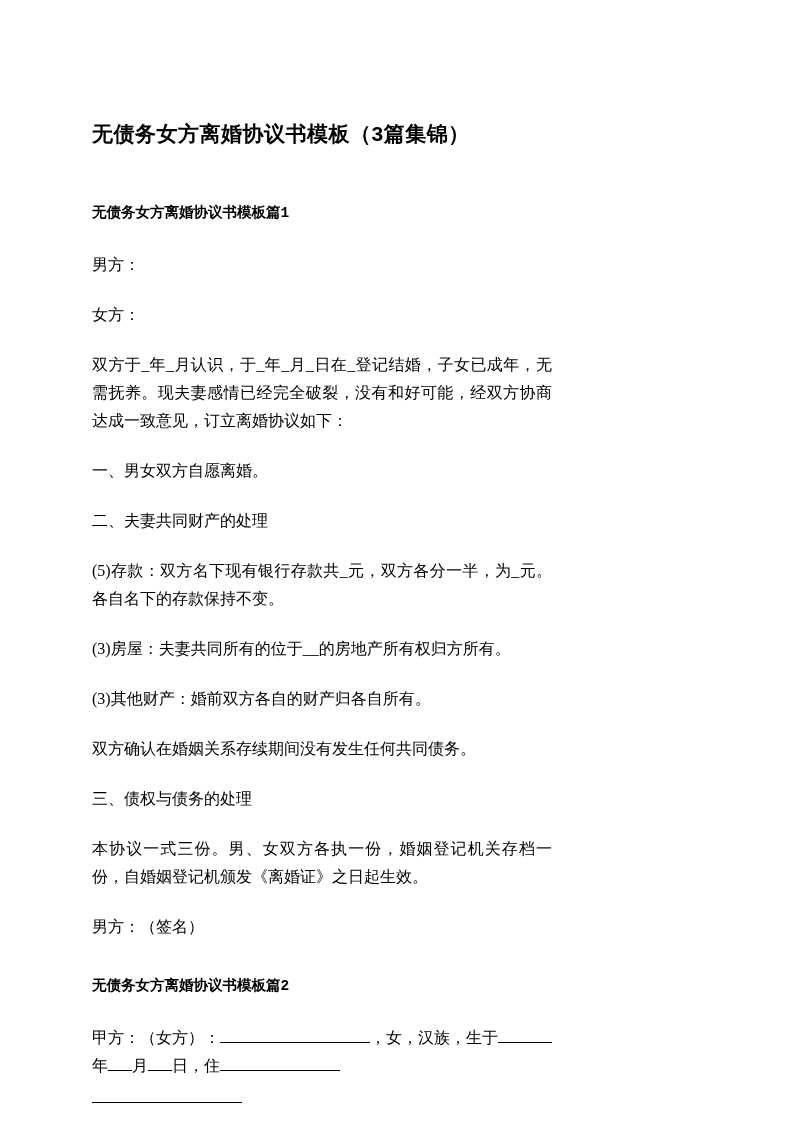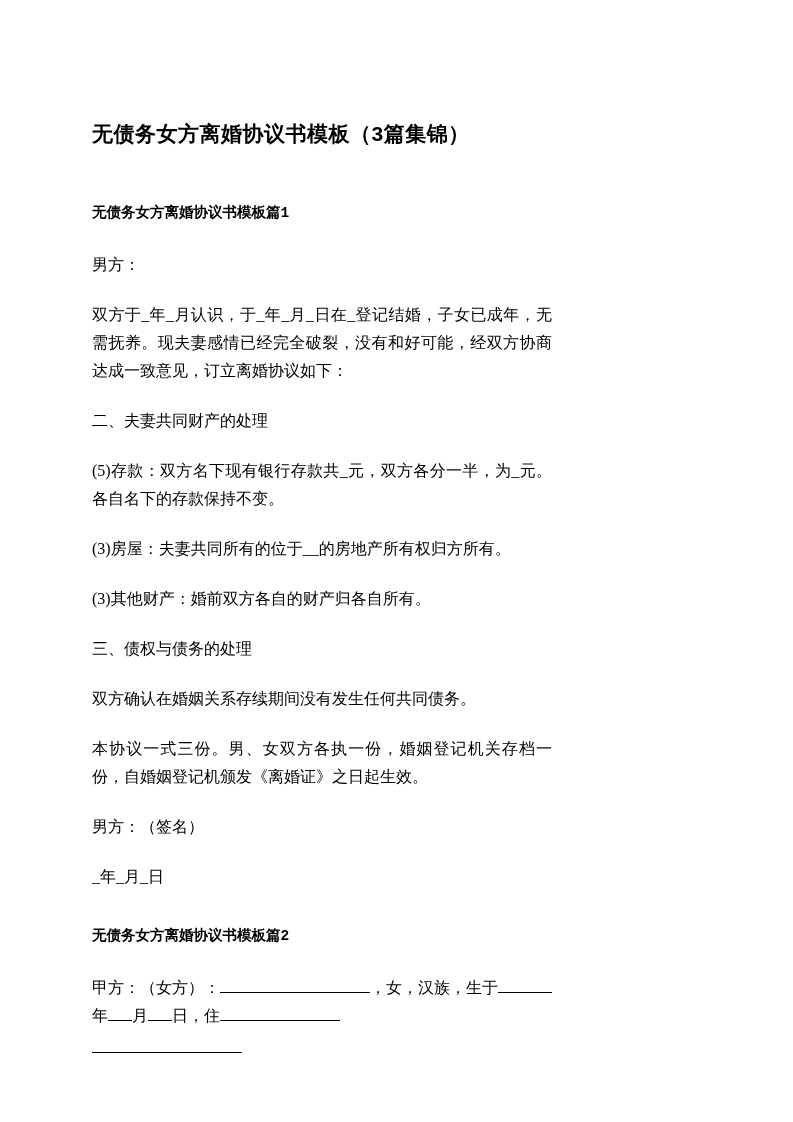--- a/index.html
+++ b/index.html
@@ -65,30 +65,31 @@
 </head>
 <body>
 
 <div class="page">
 
   <h1 class="doc-title">无债务女方离婚协议书模板（3篇集锦）</h1>
 
   <h2 class="section-heading">无债务女方离婚协议书模板篇1</h2>
 
   <p class="para">男方：</p>
+  <p class="para">女方：</p>
   <p class="para">双方于_年_月认识，于_年_月_日在_登记结婚，子女已成年，无需抚养。现夫妻感情已经完全破裂，没有和好可能，经双方协商达成一致意见，订立离婚协议如下：</p>
+  <p class="para">一、男女双方自愿离婚。</p>
   <p class="para">二、夫妻共同财产的处理</p>
   <p class="para">(5)存款：双方名下现有银行存款共_元，双方各分一半，为_元。各自名下的存款保持不变。</p>
   <p class="para">(3)房屋：夫妻共同所有的位于__的房地产所有权归方所有。</p>
   <p class="para">(3)其他财产：婚前双方各自的财产归各自所有。</p>
+  <p class="para">双方确认在婚姻关系存续期间没有发生任何共同债务。</p>
   <p class="para">三、债权与债务的处理</p>
-  <p class="para">双方确认在婚姻关系存续期间没有发生任何共同债务。</p>
   <p class="para">本协议一式三份。男、女双方各执一份，婚姻登记机关存档一份，自婚姻登记机颁发《离婚证》之日起生效。</p>
   <p class="para">男方：（签名）</p>
-  <p class="para">_年_月_日</p>
 
   <h2 class="section-heading heading-gap-top">无债务女方离婚协议书模板篇2</h2>
 
   <p class="para last-para">
     <span>甲方：（女方）：</span><span class="blank-line bl-wide"></span><span>，女，汉族，生于</span><span class="blank-line bl-md"></span><span>年</span><span class="blank-line bl-sm"></span><span>月</span><span class="blank-line bl-sm"></span><span>日，住</span><span class="blank-line bl-xl"></span>
   </p>
   <p class="para underline-row last-para">
     <span class="blank-line bl-wide"></span>
   </p>
 

